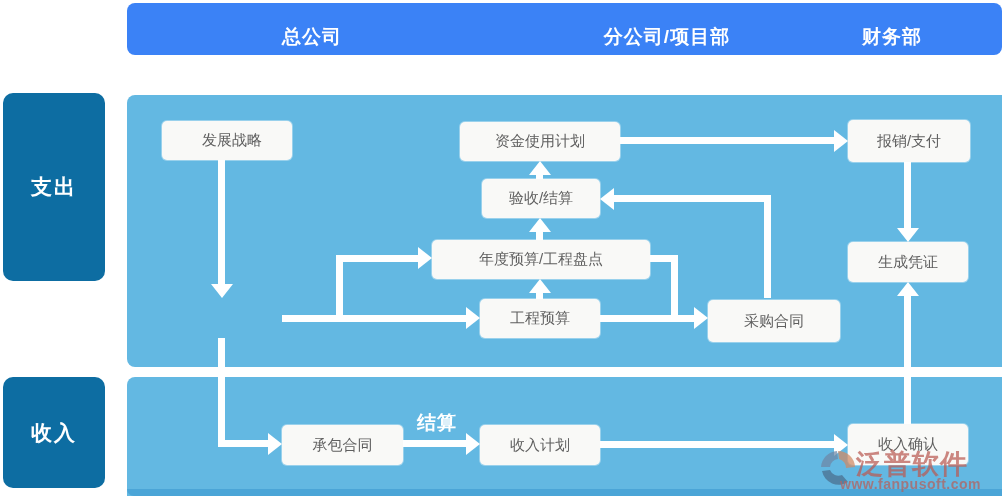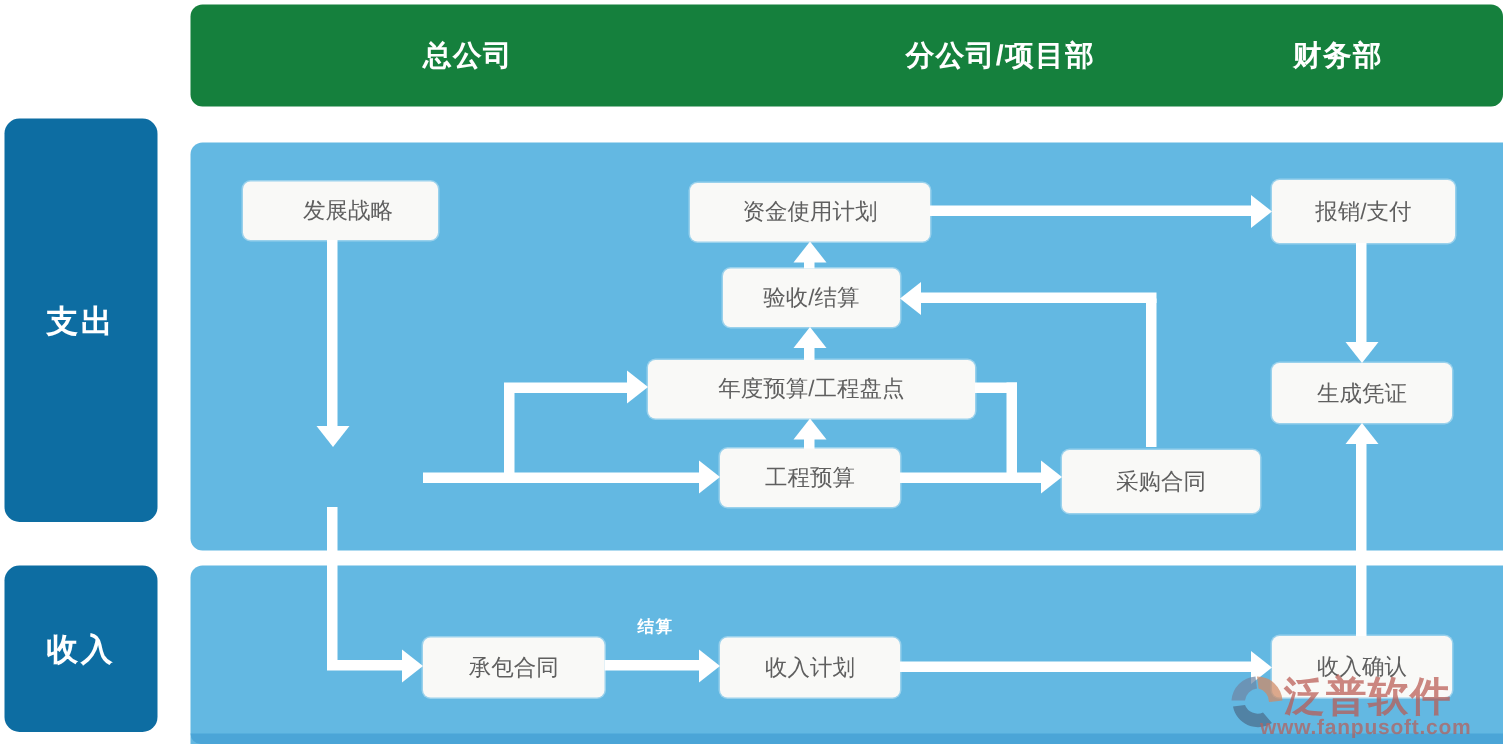--- a/index.html
+++ b/index.html
@@ -1,59 +1,59 @@
 <!DOCTYPE html>
 <html><head>
 <meta charset="utf-8">
 <style>
   html,body{margin:0;padding:0;background:#ffffff;}
   body{width:1002px;height:496px;overflow:hidden;font-family:"Liberation Sans","DejaVu Sans",sans-serif;}
   #stage{position:relative;width:1002px;height:496px;background:#ffffff;}
 
   
-  .header-bar{position:absolute;left:127px;top:3px;width:875px;height:68px;background:#15803d;border-radius:8px;}
+  .header-bar{position:absolute;left:127px;top:3px;width:875px;height:52px;background:#3b82f6;border-radius:8px;}
   .header-col{position:absolute;top:0;height:68px;display:flex;align-items:center;justify-content:center;
               color:#ffffff;font-size:19px;font-weight:bold;letter-spacing:1px;}
   .lane{position:absolute;left:3px;width:102px;background:#0d6da2;border-radius:10px;display:flex;
         align-items:center;justify-content:center;color:#ffffff;font-size:21px;font-weight:bold;letter-spacing:2px;}
   .panel{position:absolute;left:127px;width:875px;background:#63b8e2;border-radius:8px 0 0 8px;}
   .panel-strip{position:absolute;left:127px;top:489px;width:875px;height:7px;background:#4ba5d7;border-radius:0 0 0 8px;}
 
   
   .node{position:absolute;background:#f9f9f7;border-radius:5px;display:flex;align-items:center;justify-content:center;
         color:#5f5f5f;font-size:15px;box-shadow:0 0 0 1px rgba(255,255,255,0.35);}
 
   
   .hl{position:absolute;height:7px;background:#ffffff;}
   .vl{position:absolute;width:7px;background:#ffffff;}
   .ar{position:absolute;width:0;height:0;border-top:11px solid transparent;border-bottom:11px solid transparent;border-left:14px solid #ffffff;}
   .al{position:absolute;width:0;height:0;border-top:11px solid transparent;border-bottom:11px solid transparent;border-right:14px solid #ffffff;}
   .au{position:absolute;width:0;height:0;border-left:11px solid transparent;border-right:11px solid transparent;border-bottom:14px solid #ffffff;}
   .ad{position:absolute;width:0;height:0;border-left:11px solid transparent;border-right:11px solid transparent;border-top:14px solid #ffffff;}
 
-  .edge-label{position:absolute;color:#ffffff;font-size:11px;font-weight:bold;text-align:center;letter-spacing:1px;}
+  .edge-label{position:absolute;color:#ffffff;font-size:19px;font-weight:bold;text-align:center;letter-spacing:1px;}
 
   
   .wm{position:absolute;right:10px;bottom:2px;width:160px;height:48px;opacity:0.85;pointer-events:none;}
   .wm-logo{position:absolute;left:-14px;top:2px;}
   .wm-brand{position:absolute;left:24px;top:0px;color:rgba(186,90,82,0.85);font-size:27px;font-weight:bold;letter-spacing:1px;white-space:nowrap;}
   .wm-url{position:absolute;left:8px;top:30px;color:rgba(186,90,82,0.8);font-size:14px;font-weight:bold;letter-spacing:0.5px;white-space:nowrap;}
 </style>
 </head>
 <body>
 
 <div id="stage">
 
   <div class="header-bar">
     <div class="header-col" style="left:55px;width:260px;">总公司</div>
     <div class="header-col" style="left:315px;width:450px;">分公司/项目部</div>
     <div class="header-col" style="left:655px;width:220px;">财务部</div>
   </div>
 
-  <div class="lane" style="top:79px;height:269px;">支出</div>
+  <div class="lane" style="top:93px;height:188px;">支出</div>
   <div class="lane" style="top:377px;height:111px;">收入</div>
 
   <div class="panel" style="top:95px;height:272px;"></div>
   <div class="panel" style="top:377px;height:119px;border-radius:8px 0 0 0;"></div>
   <div class="panel-strip"></div>
 
   <div class="vl" style="left:218px;top:160px;height:124px;"></div>
   <div class="ad" style="left:211px;top:284px;"></div>
 
   <div class="hl" style="left:282px;top:315px;width:184px;"></div>

